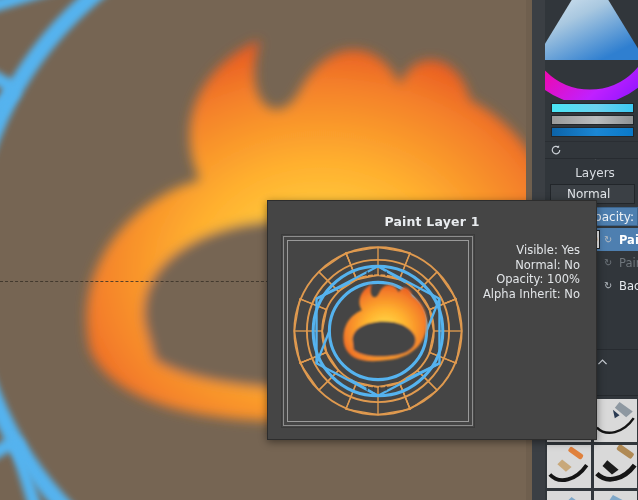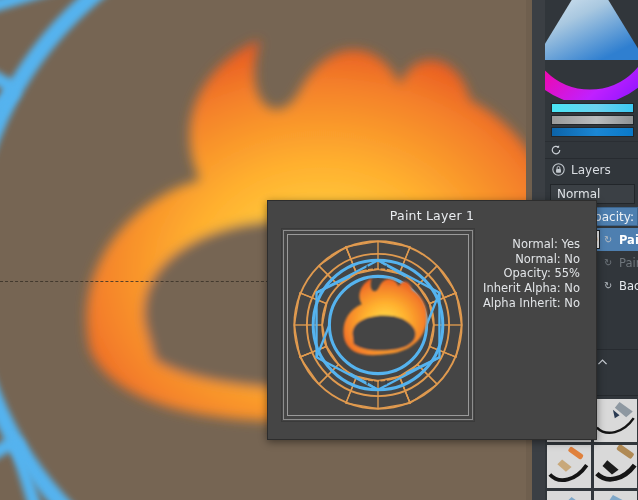--- a/index.html
+++ b/index.html
@@ -47,28 +47,28 @@
   #cs1 { background:linear-gradient(90deg,#49e6f5,#6ad2ef 55%,#3cc9f2); }
   #cs2 { background:linear-gradient(90deg,#9a9a9a,#b9bcbe 55%,#8f9294); }
   #cs3 { background:linear-gradient(90deg,#0c63a8,#1b87d4 55%,#0a79c8); }
 
   #reset-row { height:17px; display:flex; align-items:center; padding-left:5px;
                background:#31363b; border-top:1px solid #2a2e33; }
 
   
   #layers-header {
     height:22px; display:flex; align-items:center; gap:6px;
-    padding-left:7px; background:#31363b; border-top:1px solid #272b30;
+    padding-left:7px; background:#31363b; border-top:1px solid #272b30;flex-direction:column;
   }
   #layers-header .title { font-size:12px; color:#d9dde2; }
 
   
   #blend-combo {
     margin:4px 3px 3px 5px; height:20px; background:#3b4045; border:1px solid #22262a;
-    display:flex; align-items:center; padding-left:6px; font-size:12px; color:#e2e6ea;
+    display:flex; align-items:center; padding-left:16px; font-size:12px; color:#e2e6ea;
   }
 
   
   #opacity-slider {
     margin:0 0 2px 5px; height:19px; background:#4e7fb0;
     display:flex; align-items:center; justify-content:flex-end;
     padding-right:3px; font-size:12px; color:#eef2f6;
     border:1px solid #3c648c;
   }
 
@@ -100,22 +100,22 @@
                  border:1px solid #31363b; }
   .preset-cell svg { width:100%; height:100%; display:block; }
 
   
   #layer-tooltip {
     position:absolute; left:267px; top:200px; width:330px; height:240px;
     background:#454545; border:1px solid #2d2d2d;
     box-shadow:0 2px 8px rgba(0,0,0,.45);
   }
   #tt-title {
-    text-align:center; font-size:12.5px; font-weight:normal; color:#e9ecef;
-    padding-top:7px; letter-spacing:.2px;
+    text-align:center; font-size:12.5px; font-weight:bold; color:#e9ecef;
+    padding-top:13px; letter-spacing:.2px;
   }
   #tt-body { display:flex; padding:7px 8px 0 15px; }
   #tt-thumb-frame {
     width:190px; height:190px; background:#454545;
     border:1px solid #8d8d8d; outline:1px solid #3a3a3a; outline-offset:1px;
     padding:3px; flex:0 0 190px;
   }
   #tt-thumb-inner { width:100%; height:100%; background:#454545;
                     border:1px solid #9a9a9a; overflow:hidden; }
   #tt-thumb-inner svg { width:100%; height:100%; display:block; }
@@ -529,22 +529,21 @@
                        C-11,-43 -3,-38 1,-47 C7,-60 19,-58 23,-48
                        C27,-57 36,-54 38,-44 C49,-38 56,-25 54,-9
                        C52,10 36,24 13,27 C-14,31 -31,28 -37,12 Z" fill="url(#fl2)"></path>
               <path d="M-28,7 C-30,-5 -18,-13 -2,-15 C19,-17 33,-12 40,-1
                        C45,8 39,19 21,22 C0,25 -18,23 -27,16 Z" fill="#454545"></path>
             </g>
           </svg>
         </div>
       </div>
       <div id="tt-props">
-        <div>Normal: Yes</div>
+        <div>Visible: Yes</div>
         <div>Normal: No</div>
-        <div>Opacity: 55%</div>
-        <div>Inherit Alpha: No</div>
+        <div>Opacity: 100%</div>
         <div>Alpha Inherit: No</div>
       </div>
     </div>
   </div>
 
 </div>
 
 </body></html>

